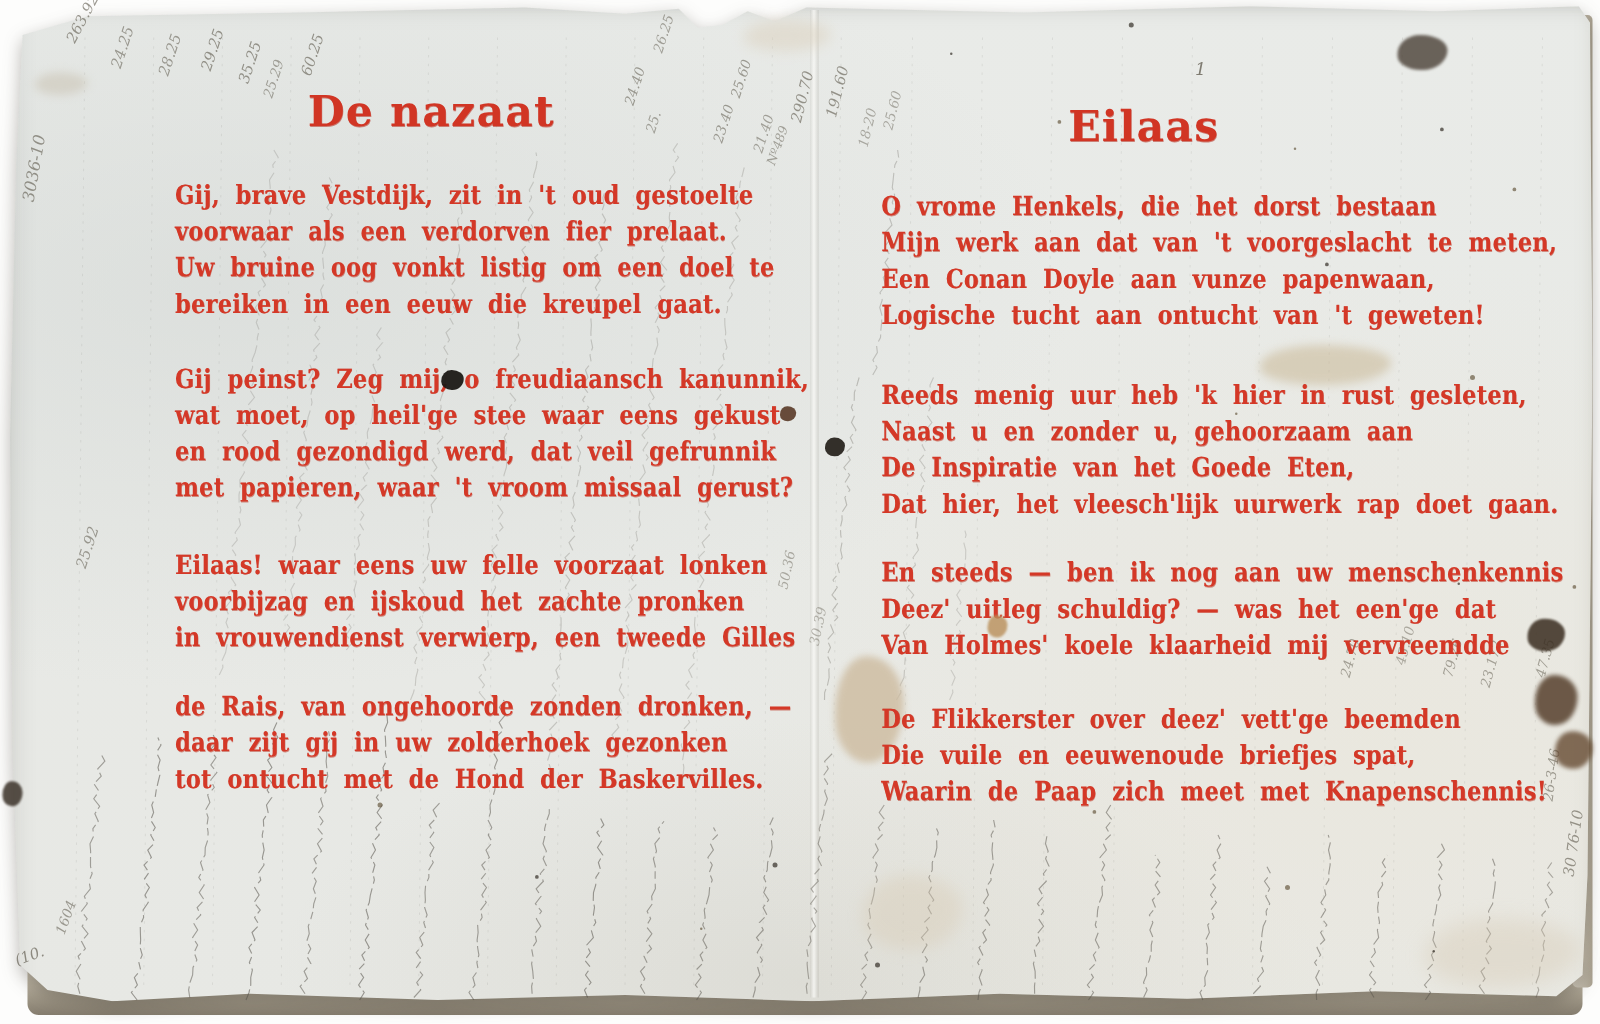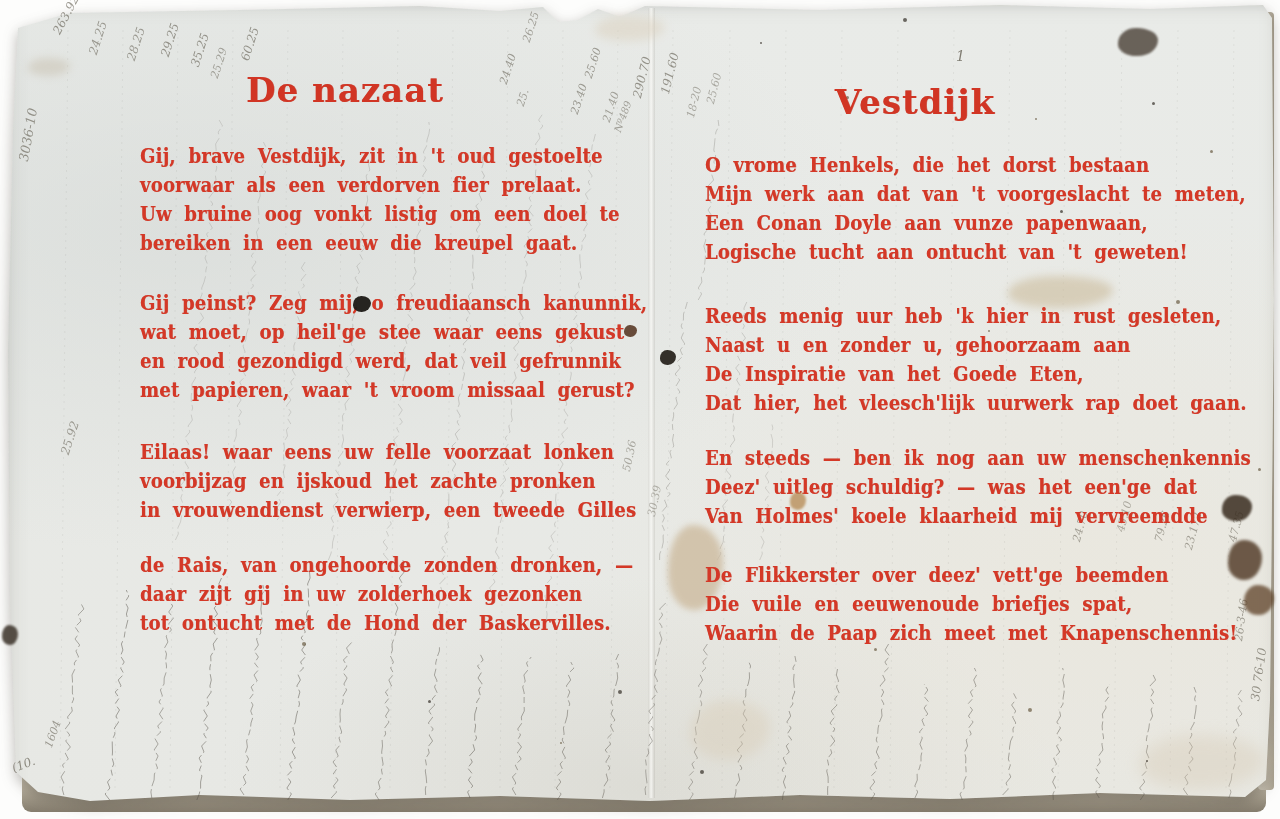--- a/index.html
+++ b/index.html
@@ -125,21 +125,21 @@
       <div class="poem-line" style="left: 140px; top: 290px;">Gij peinst? Zeg mij, o freudiaansch kanunnik,</div>
       <div class="poem-line" style="left: 140px; top: 319px;">wat moet, op heil'ge stee waar eens gekust</div>
       <div class="poem-line" style="left: 140px; top: 348px;">en rood gezondigd werd, dat veil gefrunnik</div>
       <div class="poem-line" style="left: 140px; top: 377px;">met papieren, waar 't vroom missaal gerust?</div>
       <div class="poem-line" style="left: 140px; top: 439px;">Eilaas! waar eens uw felle voorzaat lonken</div>
       <div class="poem-line" style="left: 140px; top: 468px;">voorbijzag en ijskoud het zachte pronken</div>
       <div class="poem-line" style="left: 140px; top: 497px;">in vrouwendienst verwierp, een tweede Gilles</div>
       <div class="poem-line" style="left: 140px; top: 552px;">de Rais, van ongehoorde zonden dronken, —</div>
       <div class="poem-line" style="left: 140px; top: 581px;">daar zijt gij in uw zolderhoek gezonken</div>
       <div class="poem-line" style="left: 140px; top: 610px;">tot ontucht met de Hond der Baskervilles.</div>
-      <div class="poem-title" style="left: 705px; top: 82px; width: 420px;">Vestdijk</div>
+      <div class="poem-title" style="left: 705px; top: 82px; width: 420px;">Eilaas</div>
       <div class="poem-line" style="left: 705px; top: 152px;">O vrome Henkels, die het dorst bestaan</div>
       <div class="poem-line" style="left: 705px; top: 181px;">Mijn werk aan dat van 't voorgeslacht te meten,</div>
       <div class="poem-line" style="left: 705px; top: 210px;">Een Conan Doyle aan vunze papenwaan,</div>
       <div class="poem-line" style="left: 705px; top: 239px;">Logische tucht aan ontucht van 't geweten!</div>
       <div class="poem-line" style="left: 705px; top: 303px;">Reeds menig uur heb 'k hier in rust gesleten,</div>
       <div class="poem-line" style="left: 705px; top: 332px;">Naast u en zonder u, gehoorzaam aan</div>
       <div class="poem-line" style="left: 705px; top: 361px;">De Inspiratie van het Goede Eten,</div>
       <div class="poem-line" style="left: 705px; top: 390px;">Dat hier, het vleesch'lijk uurwerk rap doet gaan.</div>
       <div class="poem-line" style="left: 705px; top: 445px;">En steeds — ben ik nog aan uw menschenkennis</div>
       <div class="poem-line" style="left: 705px; top: 474px;">Deez' uitleg schuldig? — was het een'ge dat</div>

